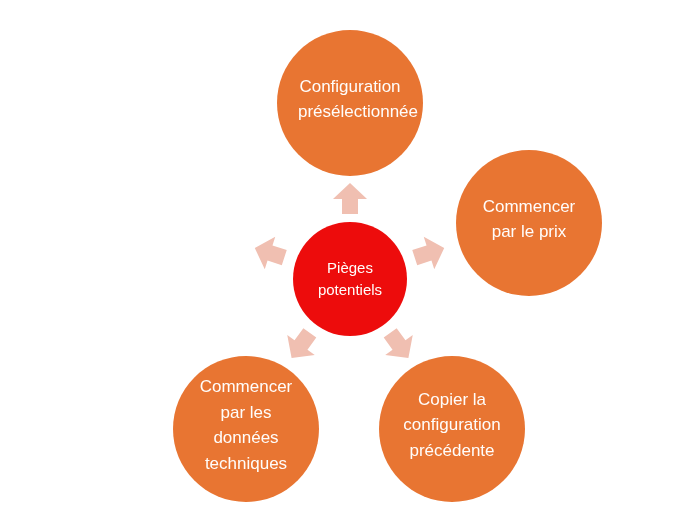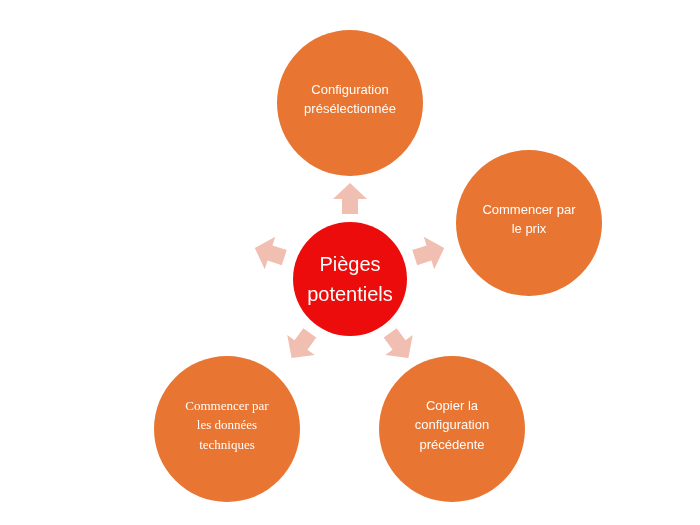--- a/index.html
+++ b/index.html
@@ -23,34 +23,34 @@
     position:absolute;
     border-radius:50%;
     display:flex;align-items:center;justify-content:center;
     text-align:center;
     color:var(--text);
     box-sizing:border-box;
   }
   .sat{
     width:146px;height:146px;
     background:var(--orange);
-    font-size:13px;line-height:1.5;
+    font-size:17px;line-height:1.5;
   }
   .sat .label{display:block;margin-top:-8px;}
   .center-node{
     width:114px;height:114px;
     left:293px;top:222px;
     background:var(--red);
-    font-size:20px;line-height:1.5;
+    font-size:15px;line-height:1.5;
   }
   .center-node .label{display:block;max-width:92px;}
   .pos-top{left:277px;top:30px;}
   .pos-right{left:456px;top:150px;}
   .pos-bottom-right{left:379px;top:356px;}
-  .pos-bottom-left{left:154px;top:356px;font-family:Liberation Serif, serif;}
+  .pos-bottom-left{left:173px;top:356px;}
   .pos-left{left:109px;top:150px;}
   .n0 .label{max-width:104px;}
   .n1 .label{max-width:100px;}
   .n2 .label{max-width:100px;}
   .n3 .label{max-width:100px;}
   .n4 .label{max-width:96px;}
 </style>
 </head>
 <body>
 

